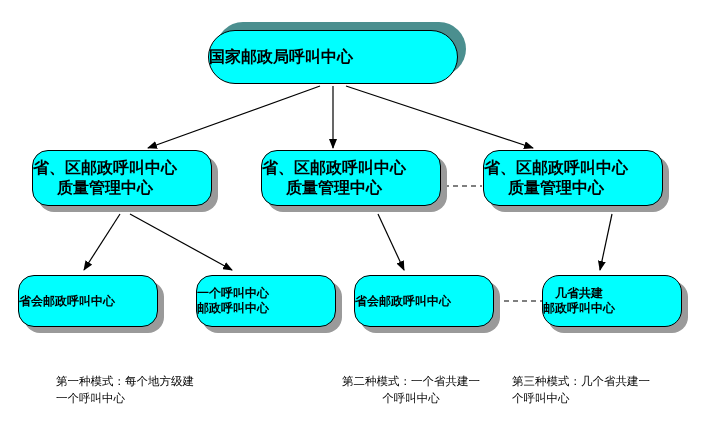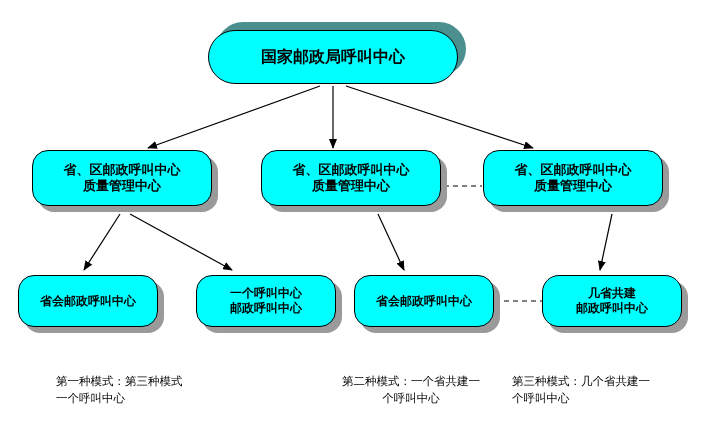--- a/index.html
+++ b/index.html
@@ -24,21 +24,21 @@
     top: 0;
     width: 705px;
     height: 428px;
     pointer-events: none;
   }
   .node {
     position: absolute;
     box-sizing: border-box;
     display: flex;
     align-items: center;
-    justify-content: center;
+    justify-content: flex-start;
     text-align: center;
     color: #000000;
     font-weight: bold;
     line-height: 1.25;
     z-index: 3;
   }
   .node .inner {
     position: relative;
     z-index: 2;
   }
@@ -62,21 +62,21 @@
     border-radius: 27px;
     background: #4b8f8f;
     z-index: 1;
   }
   .node-mid {
     width: 180px;
     height: 56px;
     border: 1px solid #000000;
     border-radius: 16px;
     background: #00ffff;
-    font-size: 13px;
+    font-size: 16px;
   }
   .shadow-mid {
     position: absolute;
     width: 180px;
     height: 56px;
     border-radius: 16px;
     background: #9a9a9a;
     z-index: 1;
   }
   .node-leaf {
@@ -170,20 +170,20 @@
   <div class="node node-leaf" style="left:354px; top:275px;">
     <span class="inner" style="white-space: pre-line;">省会邮政呼叫中心</span>
   </div>
 
   <div class="shadow-leaf" style="left:548px; top:281px;"></div>
   <div class="node node-leaf" style="left:542px; top:275px;border-radius:17px;">
     <span class="inner" style="white-space: pre-line;">几省共建
 邮政呼叫中心</span>
   </div>
 
-  <div class="caption" style="left:56px; top:373px; width:220px;">第一种模式：第三种模式
+  <div class="caption" style="left:56px; top:373px; width:220px;">第一种模式：每个地方级建
 一个呼叫中心</div>
   <div class="caption" style="left:306px; top:373px; width:210px;text-align:center;">第二种模式：一个省共建一
 个呼叫中心</div>
   <div class="caption" style="left:512px; top:373px; width:200px;">第三种模式：几个省共建一
 个呼叫中心</div>
 
 </div>
 
 </body></html>

